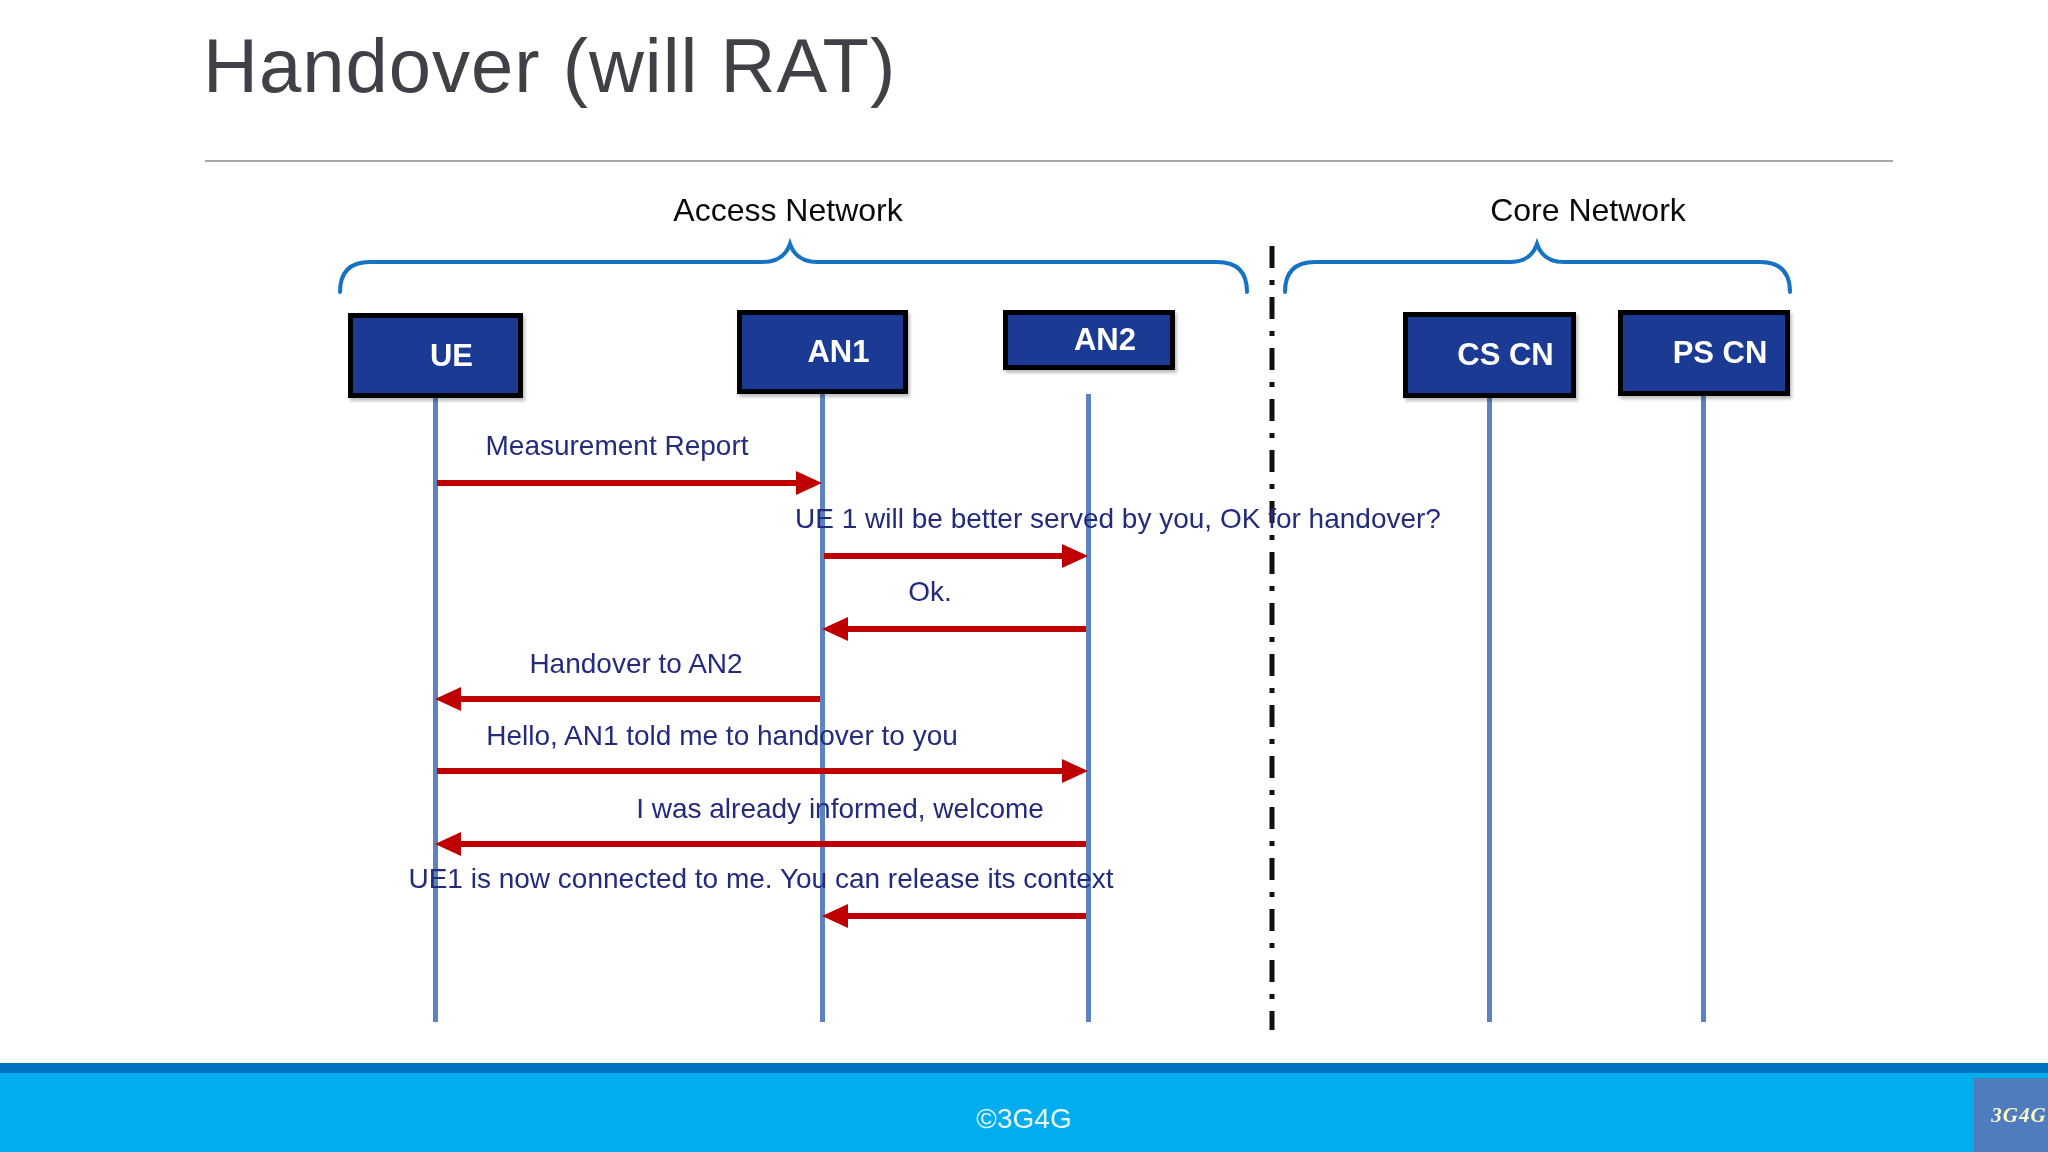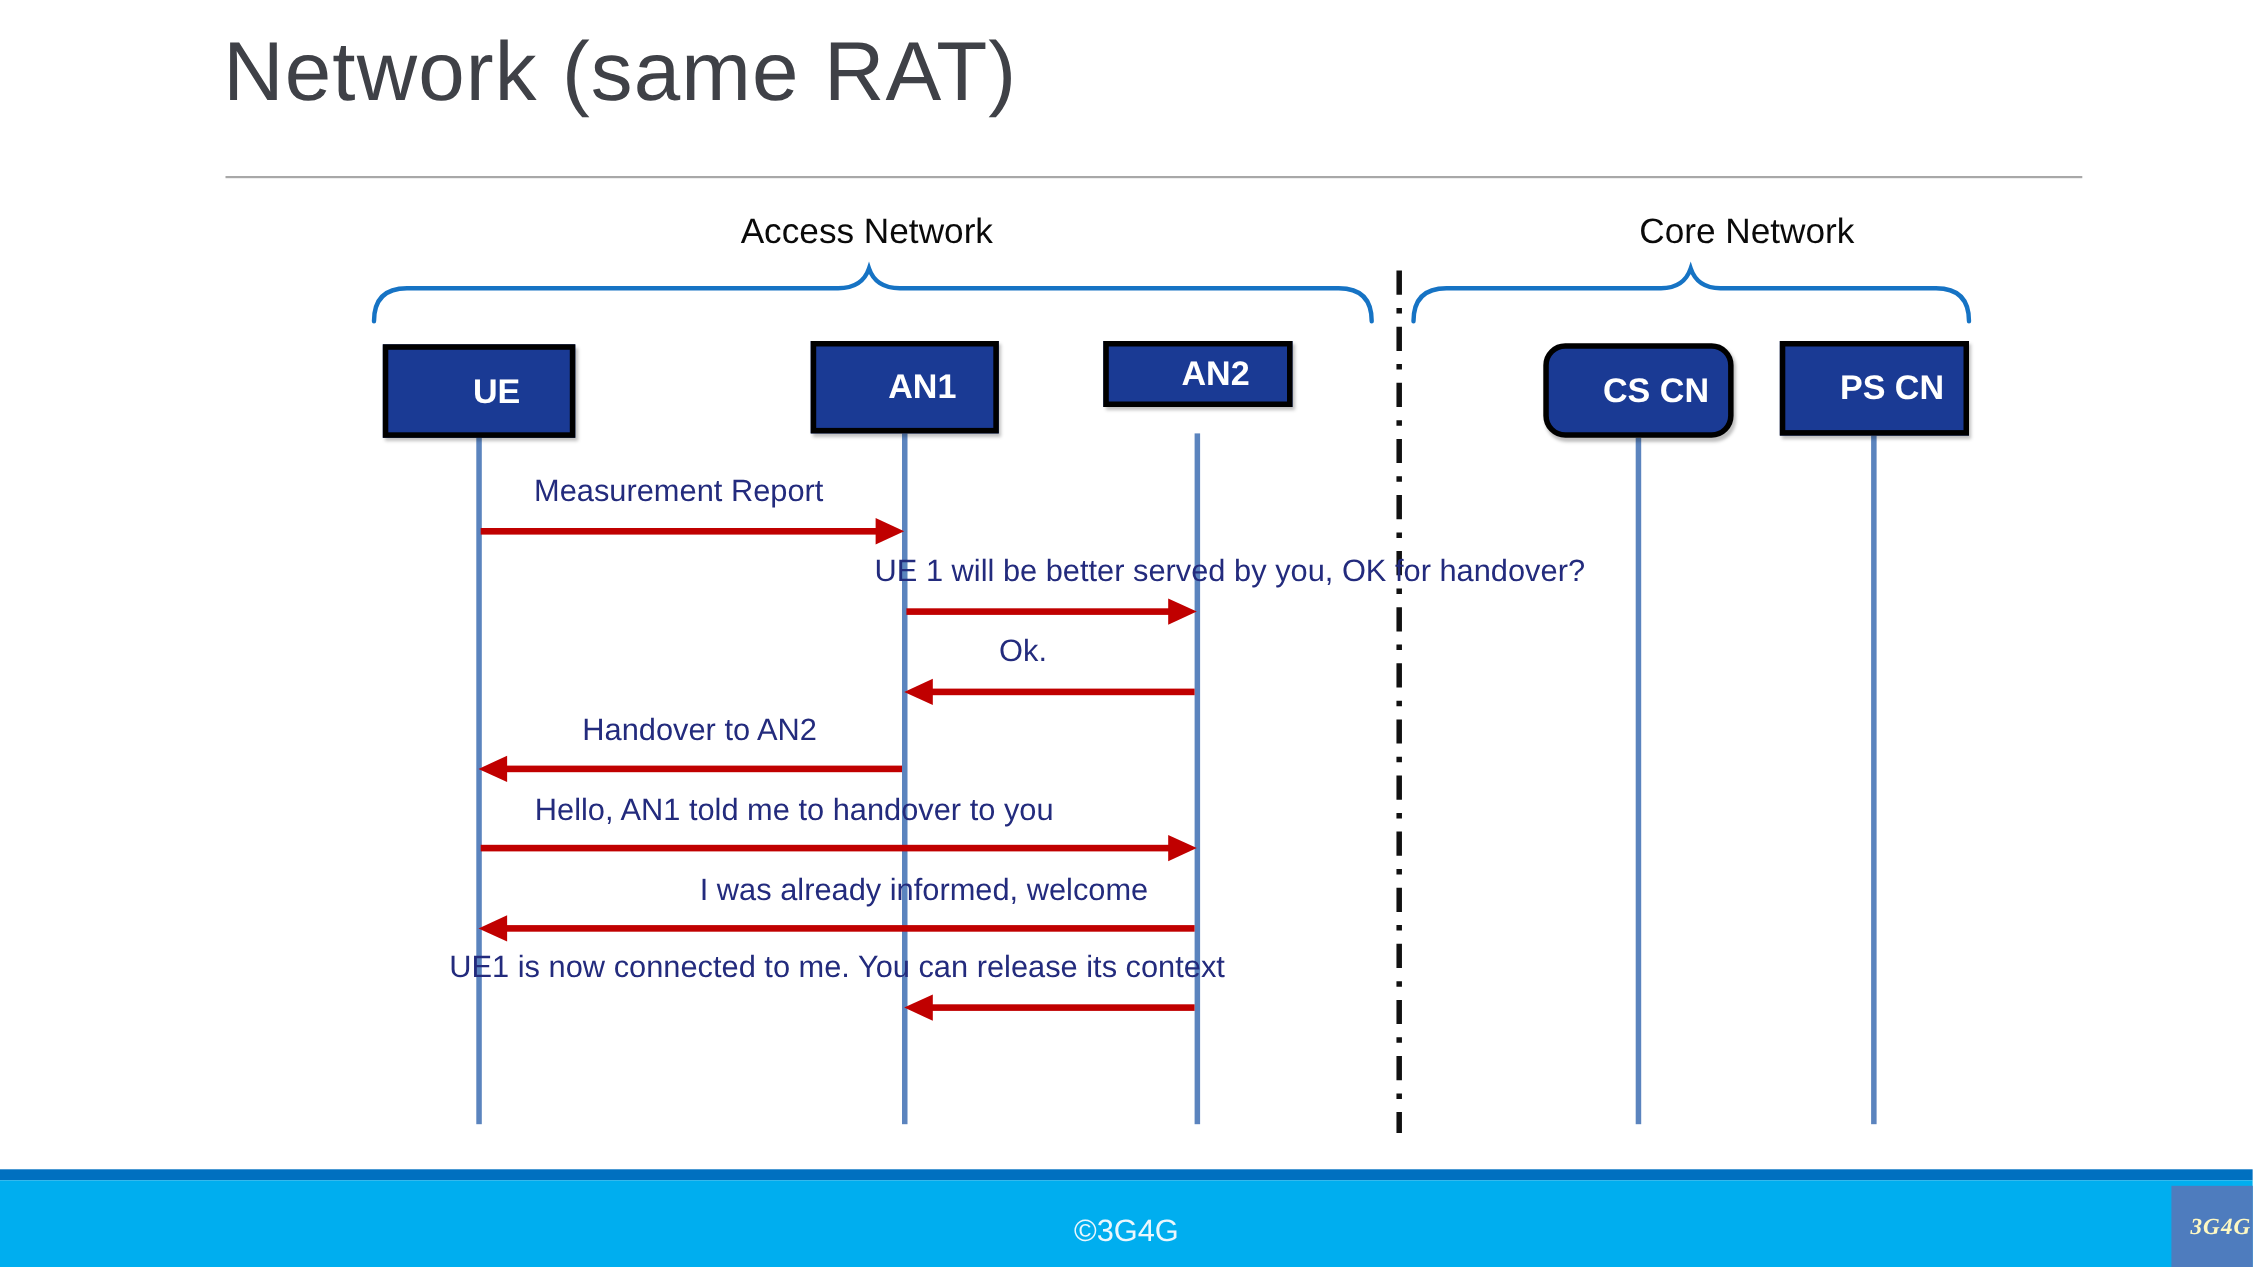--- a/index.html
+++ b/index.html
@@ -33,21 +33,21 @@
   .entity-box{
     background:#1a3a94;border:5px solid #000000;box-sizing:border-box;
     color:#ffffff;font-weight:700;font-size:31px;
     display:flex;align-items:center;justify-content:center;
     box-shadow:2px 3px 3px rgba(0,0,0,0.25);
     padding-left:32px;
   }
   .entity-ue  {left:348px;top:313px;width:175px;height:85px;}
   .entity-an1 {left:737px;top:310px;width:171px;height:84px;}
   .entity-an2 {left:1003px;top:310px;width:172px;height:60px;}
-  .entity-cscn{left:1403px;top:312px;width:173px;height:86px;border-radius:20px;}
+  .entity-cscn{left:1403px;top:312px;width:173px;height:86px;}
   .entity-pscn{left:1618px;top:310px;width:172px;height:86px;}
 
   
   .lifeline{width:5px;background:#5b84be;}
   .lifeline.ue  {left:433px;top:398px;height:624px;}
   .lifeline.an1 {left:820px;top:394px;height:628px;}
   .lifeline.an2 {left:1086px;top:394px;height:628px;}
   .lifeline.cscn{left:1487px;top:398px;height:624px;}
   .lifeline.pscn{left:1701px;top:396px;height:626px;}
 
@@ -95,21 +95,21 @@
   .logo-3g4g{
     left:1974px;top:1078px;width:90px;height:74px;background:#4e7cbe;
     display:flex;align-items:center;justify-content:center;
     font-family:"Liberation Serif",serif;font-style:italic;font-weight:700;
     font-size:21px;color:#fef9c3;letter-spacing:1px;
   }
 </style>
 </head>
 <body>
 
-<div class="abs slide-title">Network (same RAT)</div>
+<div class="abs slide-title">Handover (will RAT)</div>
 <div class="abs title-divider"></div>
 
 <div class="abs group-label access">Access Network</div>
 <div class="abs group-label core">Core Network</div>
 
 <svg class="abs overlay" viewBox="0 0 2048 1152" xmlns="http://www.w3.org/2000/svg">
   <path d="M 340 292 Q 340 262 370 262 L 762 262 Q 784 262 790 244 Q 796 262 818 262 L 1217 262 Q 1247 262 1247 292" fill="none" stroke="#1673c4" stroke-width="4" stroke-linecap="round"></path>
   <path d="M 1285 292 Q 1285 262 1315 262 L 1510 262 Q 1531 262 1537 244 Q 1543 262 1564 262 L 1760 262 Q 1790 262 1790 292" fill="none" stroke="#1673c4" stroke-width="4" stroke-linecap="round"></path>
   <line x1="1272" y1="246" x2="1272" y2="1030" stroke="#111111" stroke-width="5" stroke-dasharray="22 12 5 12"></line>
 </svg>

